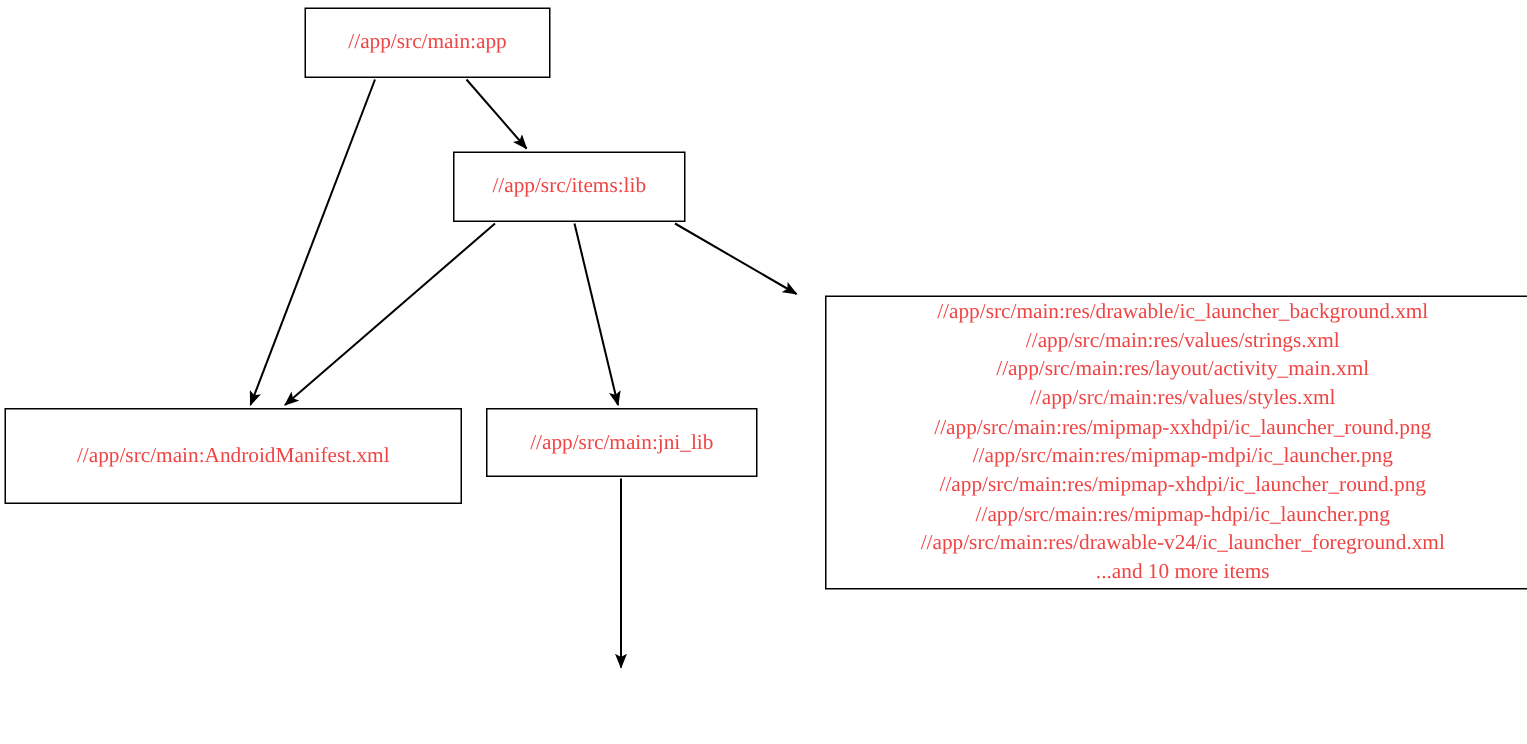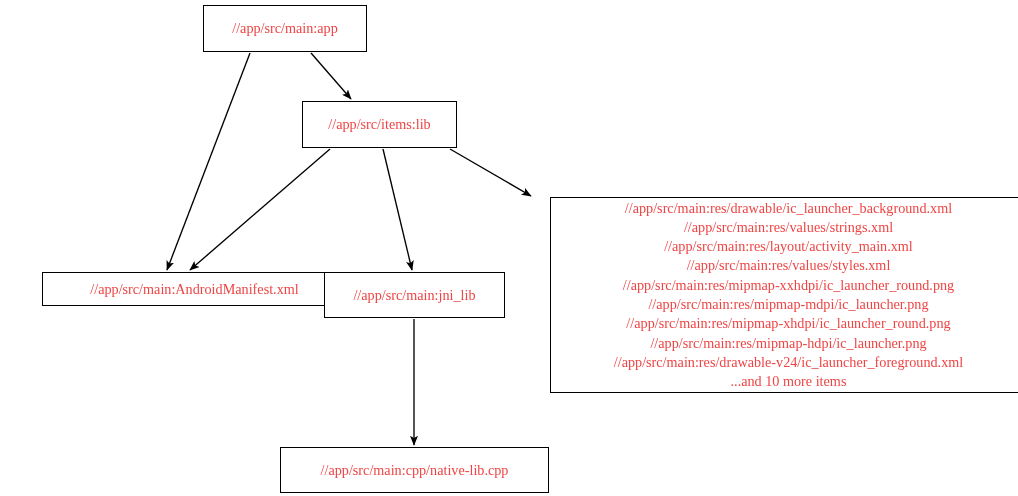--- a/index.html
+++ b/index.html
@@ -72,38 +72,35 @@
   </svg>
 
   <div class="node" style="left: 203px; top: 5px; width: 164px; height: 47px;">
     <span class="node-label">//app/src/main:app</span>
   </div>
 
   <div class="node" style="left: 302px; top: 101px; width: 155px; height: 47px;">
     <span class="node-label">//app/src/items:lib</span>
   </div>
 
-  <div class="node" style="left: 3px; top: 272px; width: 305px; height: 34px; margin-left: 39px;">
+  <div class="node" style="left: 3px; top: 272px; width: 305px; height: 64px;">
     <span class="node-label">//app/src/main:AndroidManifest.xml</span>
   </div>
 
   <div class="node" style="left: 324px; top: 272px; width: 181px; height: 46px;">
     <span class="node-label">//app/src/main:jni_lib</span>
   </div>
 
   <div class="node multiline" style="left: 532px; top: 197px; width: 477px; height: 196px; margin-left: 18px;">
     <span class="node-label">//app/src/main:res/drawable/ic_launcher_background.xml
 //app/src/main:res/values/strings.xml
 //app/src/main:res/layout/activity_main.xml
 //app/src/main:res/values/styles.xml
 //app/src/main:res/mipmap-xxhdpi/ic_launcher_round.png
 //app/src/main:res/mipmap-mdpi/ic_launcher.png
 //app/src/main:res/mipmap-xhdpi/ic_launcher_round.png
 //app/src/main:res/mipmap-hdpi/ic_launcher.png
 //app/src/main:res/drawable-v24/ic_launcher_foreground.xml
 ...and 10 more items</span>
   </div>
 
-  <div class="node" style="left: 280px; top: 447px; width: 269px; height: 46px;">
-    <span class="node-label">//app/src/main:cpp/native-lib.cpp</span>
-  </div>
 
 </div>
 
 </body></html>

